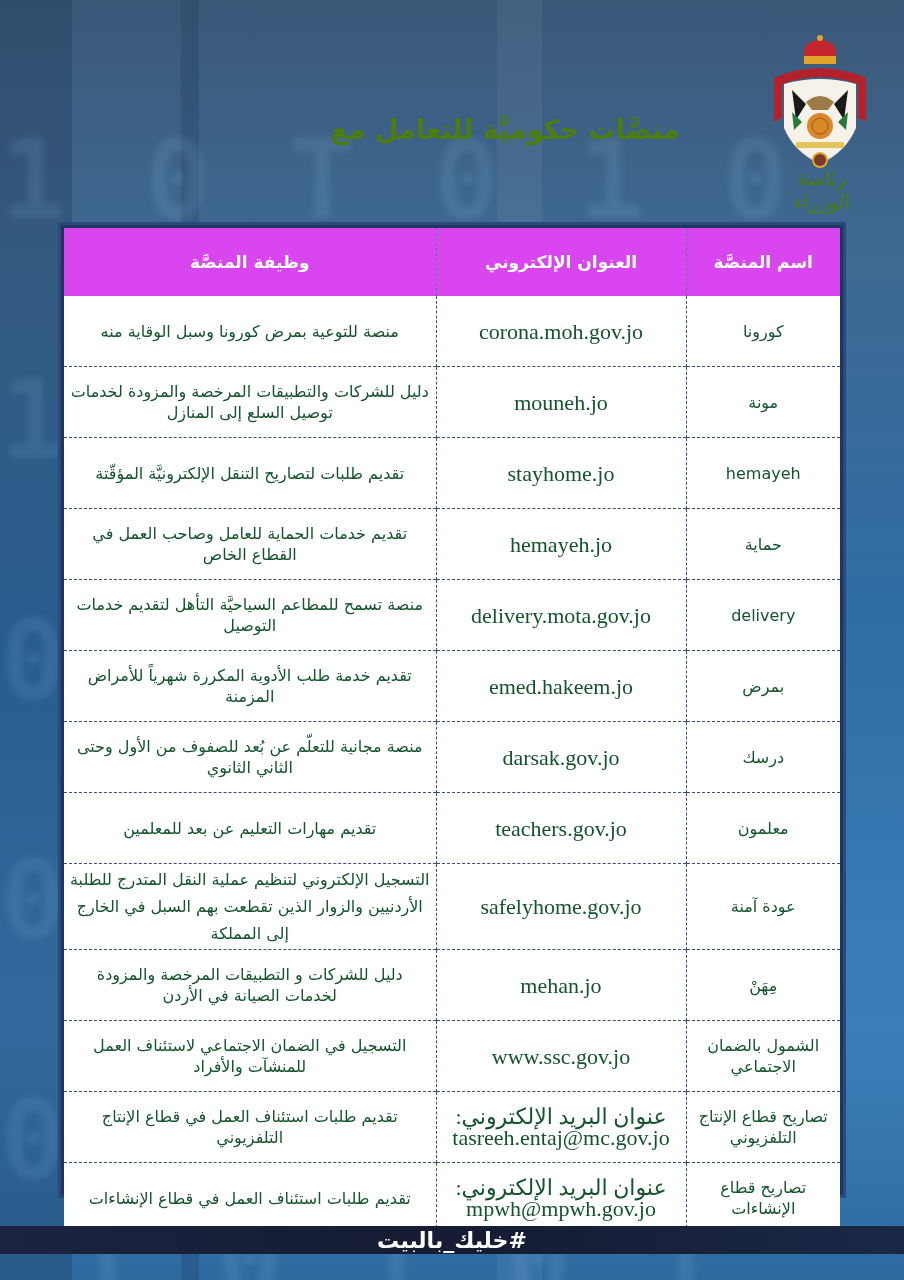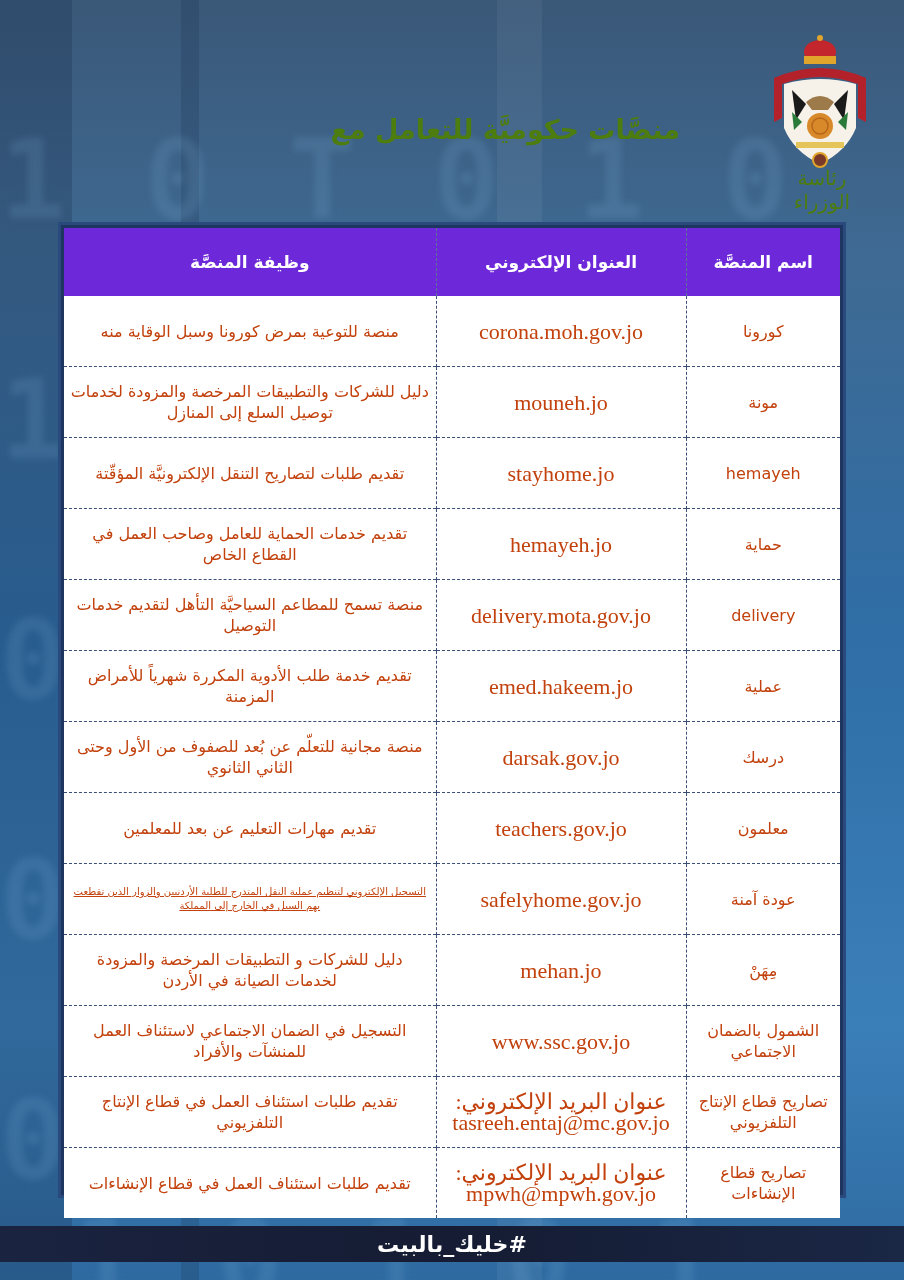--- a/index.html
+++ b/index.html
@@ -31,37 +31,37 @@
   .table-wrap {
     position:absolute; left:58px; top:222px; width:788px; height:976px;
     background:#1e3560; border:3px solid #2a4a7e; box-sizing:border-box;
     padding:3px;
   }
   table {
     width:100%; height:100%; border-collapse:collapse; direction:rtl;
     table-layout:fixed; background:#fff;
   }
   thead th {
-    background:#6d28d9; color:#fff; font-size:17px; font-weight:bold;
+    background:#d946ef; color:#fff; font-size:17px; font-weight:bold;
     height:66px; border-left:1px dashed #5d7396;
   }
   thead th:last-child { border-left:none; }
   tbody td {
-    color:#c2410c; text-align:center; vertical-align:middle;
+    color:#14532d; text-align:center; vertical-align:middle;
     border-top:1.5px dashed #3a4f73; border-left:1.5px dashed #3a4f73;
     font-size:16px; line-height:21px; padding:2px 6px; height:66px;
   }
   tbody td:last-child { border-left:none; }
   tbody tr:first-child td { border-top:none; }
   td.url { font-family:Liberation Serif, serif; font-size:22px; direction:ltr; }
-  td.desc.small { font-size:10px; line-height:14px;text-decoration:underline; }
+  td.desc.small { font-size:16px; line-height:27px; }
   .col-name { width:154px; }
   .col-url { width:250px; }
   .hashtag-bar {
-    position:absolute; left:0; top:1226px; width:904px; height:36px;
+    position:absolute; left:0; top:1226px; width:904px; height:28px;
     background:linear-gradient(90deg,#1a2340 0%,#151c33 50%,#1a2745 100%);
     display:flex; align-items:center; justify-content:center;
   }
   .hashtag-bar span { color:#fff; font-weight:bold; font-size:22px; direction:rtl; }
 </style>
 </head>
 <body>
 
 <div class="bg-digits">
 1 0 T 0 1 0
@@ -139,21 +139,21 @@
         <td>حماية</td>
         <td class="url">hemayeh.jo</td>
         <td class="desc">تقديم خدمات الحماية للعامل وصاحب العمل في القطاع الخاص</td>
       </tr>
       <tr>
         <td>delivery</td>
         <td class="url">delivery.mota.gov.jo</td>
         <td class="desc">منصة تسمح للمطاعم السياحيَّة التأهل لتقديم خدمات التوصيل</td>
       </tr>
       <tr>
-        <td>عملية</td>
+        <td>بمرض</td>
         <td class="url">emed.hakeem.jo</td>
         <td class="desc">تقديم خدمة طلب الأدوية المكررة شهرياً للأمراض المزمنة</td>
       </tr>
       <tr>
         <td>درسك</td>
         <td class="url">darsak.gov.jo</td>
         <td class="desc">منصة مجانية للتعلّم عن بُعد للصفوف من الأول وحتى الثاني الثانوي</td>
       </tr>
       <tr>
         <td>معلمون</td>

